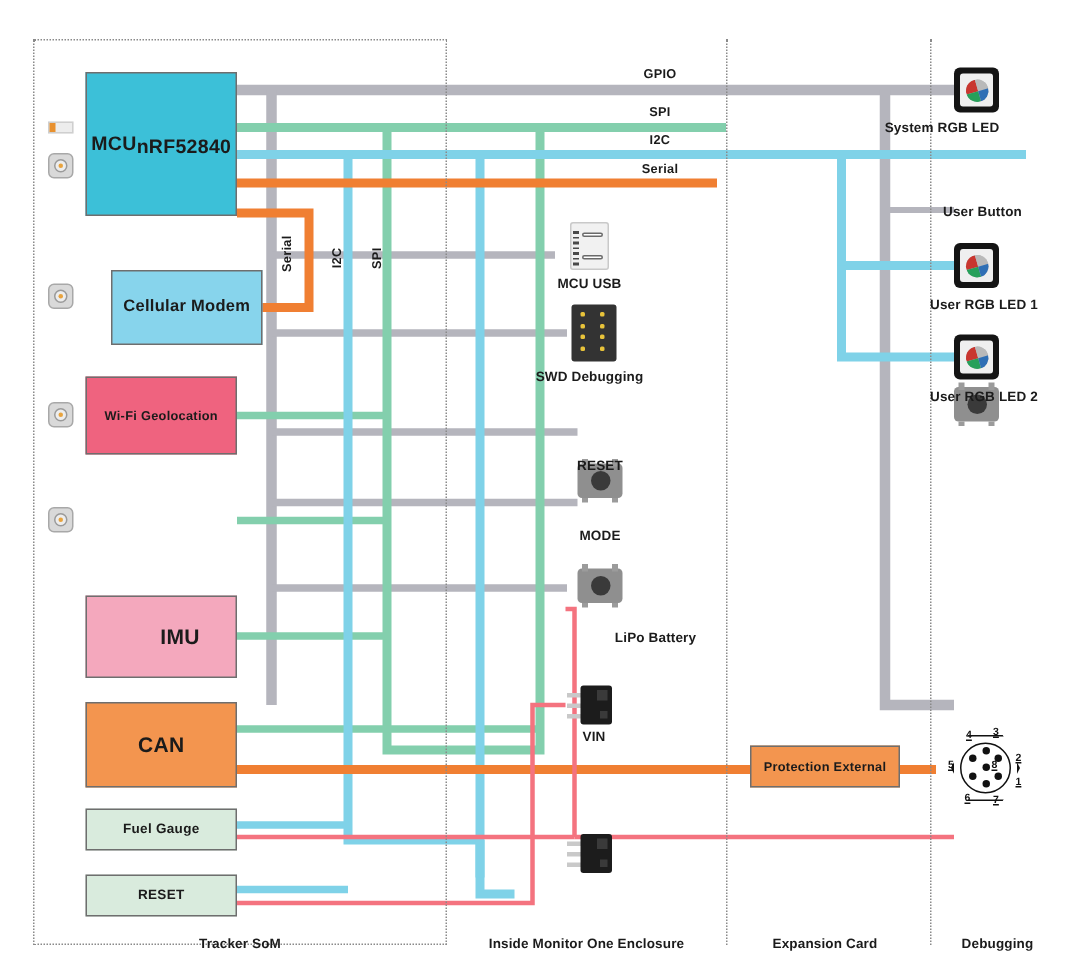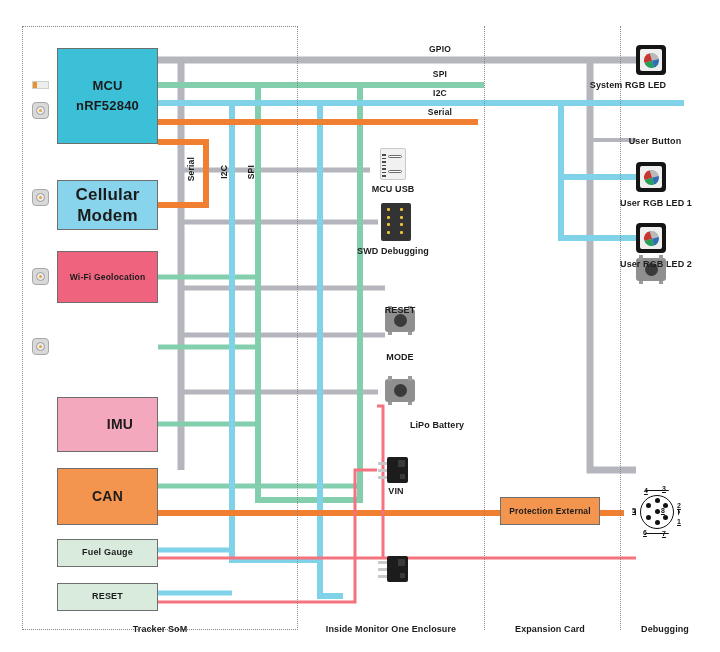--- a/index.html
+++ b/index.html
@@ -113,26 +113,26 @@
   <div class="icn ufl" style="left:32px;top:189px;">
       <i></i>
     </div>
   <div class="icn ufl" style="left:32px;top:268px;">
       <i></i>
     </div>
   <div class="icn ufl" style="left:32px;top:338px;">
       <i></i>
     </div>
 
-  <div class="blk" style="left:57px;top:48px;width:101px;height:96px;background:#3cc0d8;font-size:13px;flex-direction:column;">
+  <div class="blk" style="left:57px;top:48px;width:101px;height:96px;background:#3cc0d8;font-size:13px;flex-direction:row;">
     <span>MCU</span>
     <span style="margin-top:4px;">nRF52840</span>
   </div>
 
-  <div class="blk" style="left:57px;top:180px;width:101px;height:50px;background:#87d4ec;font-size:17px;">
+  <div class="blk" style="left:74px;top:180px;width:101px;height:50px;background:#87d4ec;font-size:11px;">
     <span>Cellular Modem</span>
   </div>
 
   <div class="blk" style="left:57px;top:251px;width:101px;height:52px;background:#ef637f;font-size:8.5px;">
     <span>Wi-Fi Geolocation</span>
   </div>
 
 
   <div class="blk" style="left:57px;top:397px;width:101px;height:55px;background:#f4a8bd;font-size:14px;padding-left:25px;">
     <span>IMU</span>

